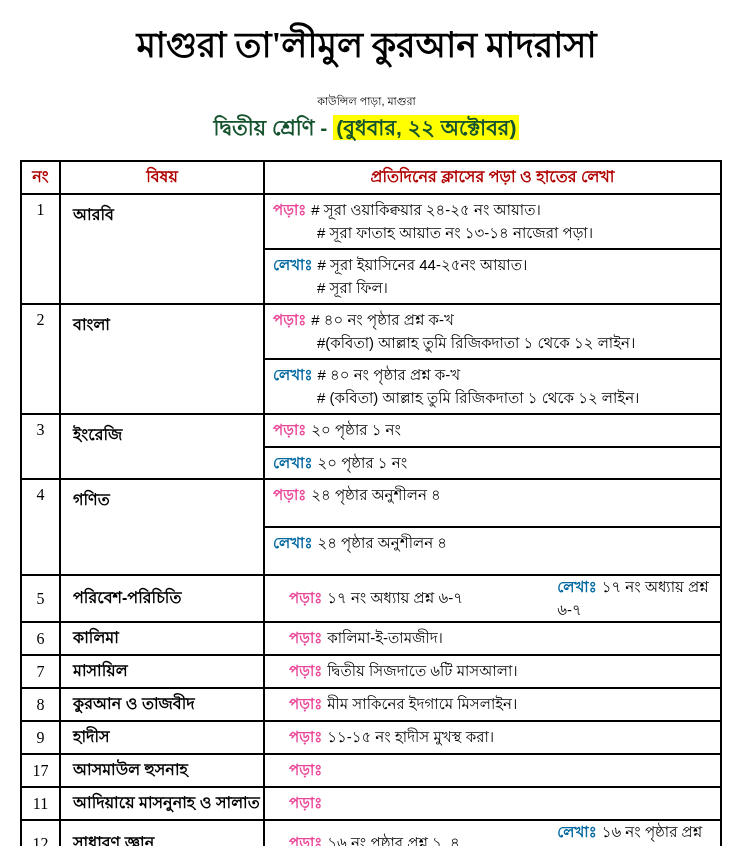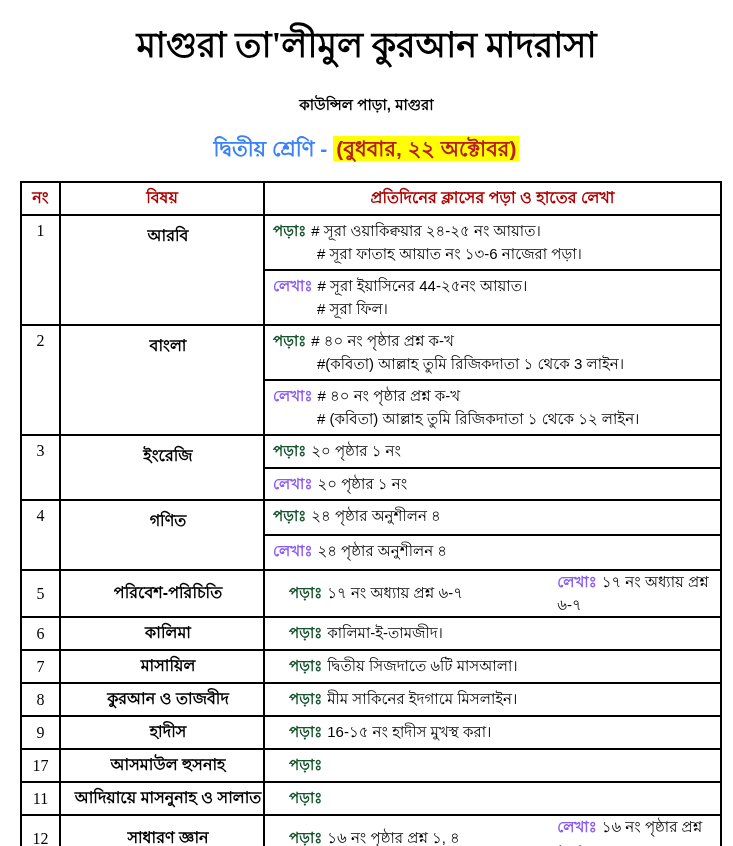--- a/index.html
+++ b/index.html
@@ -13,31 +13,31 @@
   .page { width: 733px; min-height: 846px; padding-top: 18px; }
 
   
   .doc-header { text-align: center; }
   .doc-title {
     font-size: 35px;
     font-weight: bold;
     font-family: "Liberation Serif", "DejaVu Serif", serif;
     margin-bottom: 16px;
   }
-  .doc-address { font-size: 15px; font-weight: bold; margin-bottom: 15px; }
+  .doc-address { font-size: 11px; font-weight: normal; }
   .doc-phones {
     font-size: 18px;
     font-weight: bold;
     font-family: "Liberation Serif", "DejaVu Serif", serif;
     letter-spacing: 0.5px;
     margin-bottom: 15px;
   }
   .doc-classline { font-size: 21px; font-weight: bold; margin-bottom: 13px; }
-  .class-label { color: #3b82f6; }
-  .class-date { background: #ffff00; color: #b91c1c; padding: 1px 3px; }
+  .class-label { color: #14532d; }
+  .class-date { background: #ffff00; color: #14532d; padding: 1px 3px; }
 
   
   table.hw {
     border-collapse: collapse;
     table-layout: fixed;
     width: 700px;
     margin-left: 20px;
   }
   table.hw col.c-num  { width: 39px; }
   table.hw col.c-subj { width: 204px; }
@@ -52,44 +52,43 @@
     vertical-align: middle;
   }
   td.num {
     text-align: center;
     vertical-align: top;
     font-family: "Liberation Serif", "DejaVu Serif", serif;
     font-size: 16px;
     padding-top: 6px;
   }
   td.subj {
-    text-align: center;
     vertical-align: top;
     font-weight: bold;
     font-size: 16px;
     padding-top: 7px;
     padding-left: 12px;
   }
   td.content {
     font-size: 15px;
     line-height: 1.5;
     padding: 4px 8px;
     vertical-align: top;
   }
   tr.vmid td { vertical-align: middle; padding-top: 0; }
   tr.vmid td.content { padding-top: 0; padding-bottom: 0; height: 33px; padding-left: 24px; }
   tr.vmid td.num, tr.vmid td.subj { padding-top: 0; }
 
   .sub-2l { height: 54px; }   
   .sub-1l { height: 31px; border-radius: 7px; }   
-  .sub-1m { height: 35px; }   
+  .sub-1m { height: 48px; }   
 
   .lbl { font-weight: bold; margin-right: 5px; }
-  .lbl-pora  { color: #14532d; }
-  .lbl-lekha { color: #8b5cf6; }
+  .lbl-pora  { color: #ec4899; }
+  .lbl-lekha { color: #0369a1; }
   .line2 { padding-left: 44px; }
 
   .inline-row { display: flex; align-items: center; width: 100%; }
   .inline-part-pora { flex: 0 0 53%; }
   .inline-part-lekha { flex: 1; margin-left: 44px; }
 </style>
 </head>
 <body>
 
 <div class="page">
@@ -115,36 +114,36 @@
       <th>নং</th>
       <th>বিষয়</th>
       <th>প্রতিদিনের ক্লাসের পড়া ও হাতের লেখা</th>
     </tr>
 
     <tr>
       <td class="num" rowspan="2">1</td>
       <td class="subj" rowspan="2">আরবি</td>
       <td class="content sub-2l">
         <div><span class="lbl lbl-pora">পড়াঃ</span><span># সূরা ওয়াকিক্বয়ার ২৪-২৫ নং আয়াত।</span></div>
-        <div class="line2"># সূরা ফাতাহ আয়াত নং ১৩-6 নাজেরা পড়া।</div>
+        <div class="line2"># সূরা ফাতাহ আয়াত নং ১৩-১৪ নাজেরা পড়া।</div>
       </td>
     </tr>
     <tr>
       <td class="content sub-2l">
         <div><span class="lbl lbl-lekha">লেখাঃ</span><span># সূরা ইয়াসিনের 44-২৫নং আয়াত।</span></div>
         <div class="line2"># সূরা ফিল।</div>
       </td>
     </tr>
 
     <tr>
       <td class="num" rowspan="2">2</td>
       <td class="subj" rowspan="2">বাংলা</td>
       <td class="content sub-2l">
         <div><span class="lbl lbl-pora">পড়াঃ</span><span># ৪০ নং পৃষ্ঠার প্রশ্ন ক-খ</span></div>
-        <div class="line2">#(কবিতা) আল্লাহ তুমি রিজিকদাতা ১ থেকে 3 লাইন।</div>
+        <div class="line2">#(কবিতা) আল্লাহ তুমি রিজিকদাতা ১ থেকে ১২ লাইন।</div>
       </td>
     </tr>
     <tr>
       <td class="content sub-2l">
         <div><span class="lbl lbl-lekha">লেখাঃ</span><span># ৪০ নং পৃষ্ঠার প্রশ্ন ক-খ</span></div>
         <div class="line2"># (কবিতা) আল্লাহ তুমি রিজিকদাতা ১ থেকে ১২ লাইন।</div>
       </td>
     </tr>
 
     <tr>
@@ -212,21 +211,21 @@
               <span><span class="lbl lbl-pora">পড়াঃ</span><span>মীম সাকিনের ইদগামে মিসলাইন।</span></span>
             </div>
       </td>
     </tr>
 
     <tr class="vmid">
       <td class="num">9</td>
       <td class="subj">হাদীস</td>
       <td class="content">
         <div class="inline-row">
-              <span><span class="lbl lbl-pora">পড়াঃ</span><span>16-১৫ নং হাদীস মুখস্থ করা।</span></span>
+              <span><span class="lbl lbl-pora">পড়াঃ</span><span>১১-১৫ নং হাদীস মুখস্থ করা।</span></span>
             </div>
       </td>
     </tr>
 
     <tr class="vmid">
       <td class="num">17</td>
       <td class="subj">আসমাউল হুসনাহ</td>
       <td class="content">
         <div class="inline-row">
               <span><span class="lbl lbl-pora">পড়াঃ</span><span></span></span>

